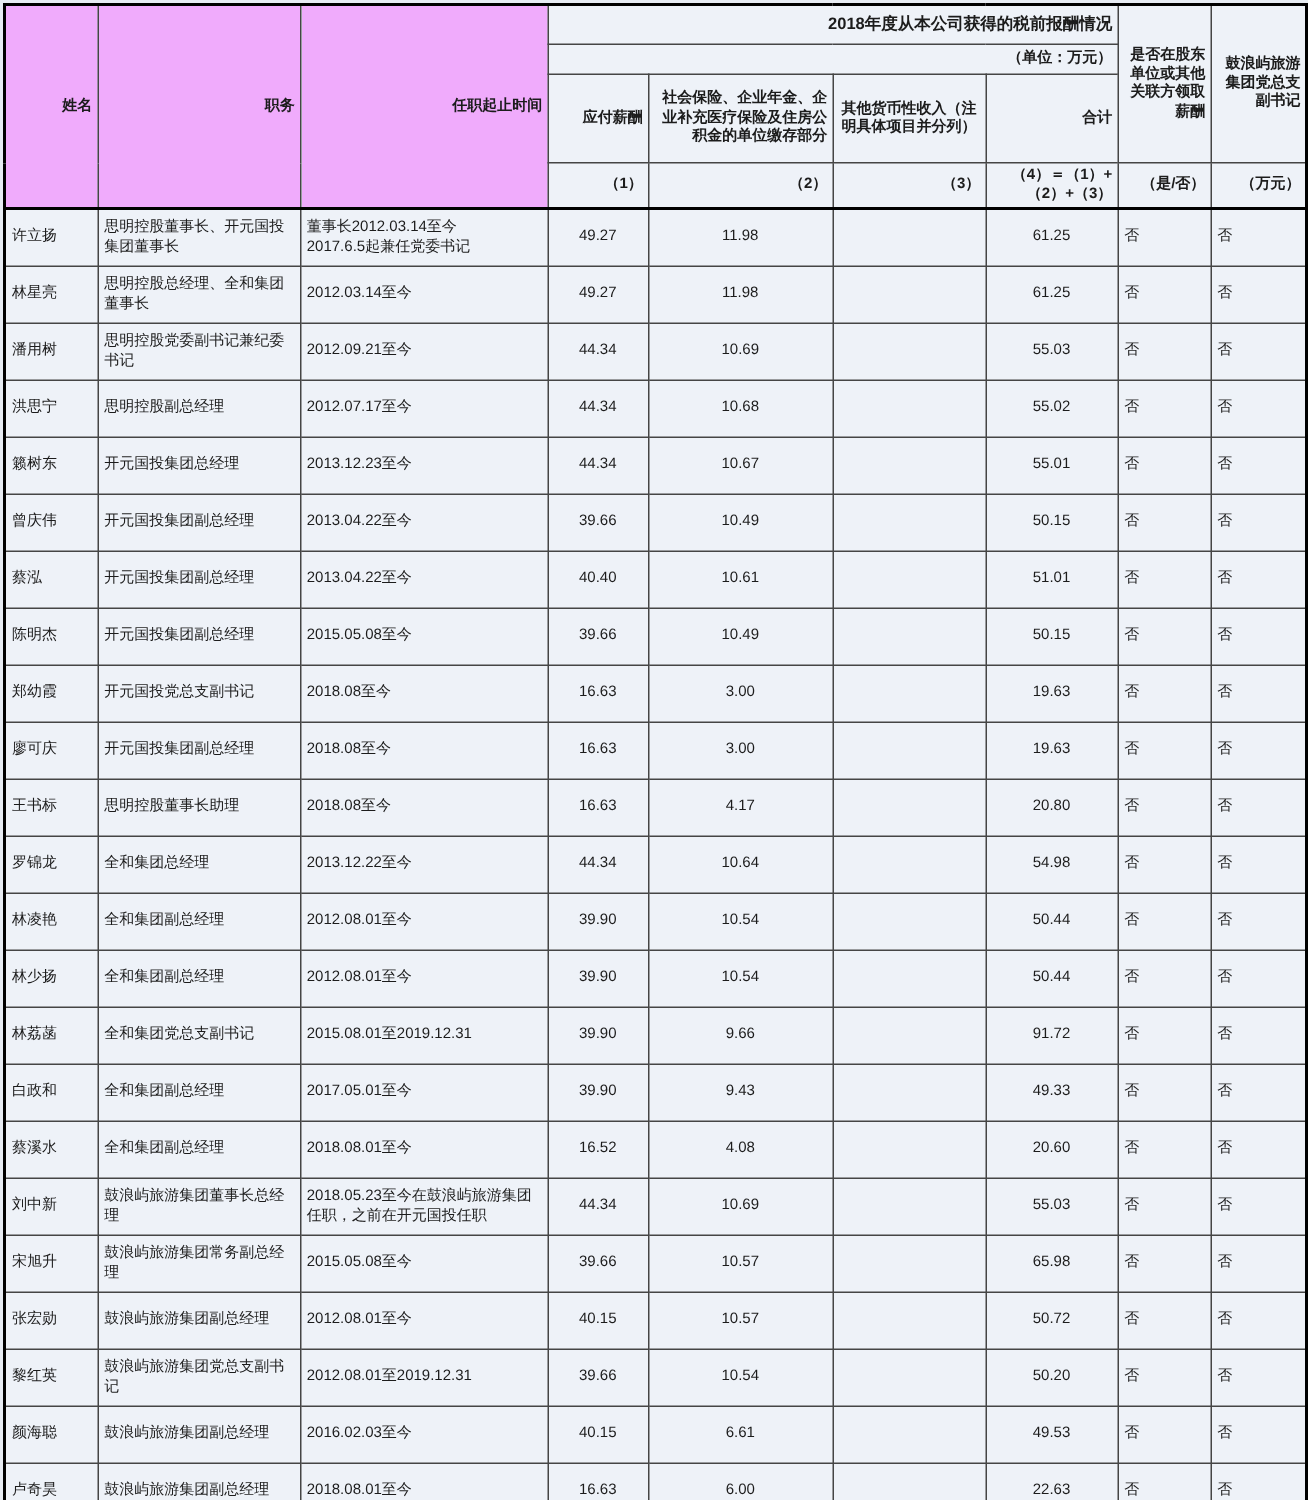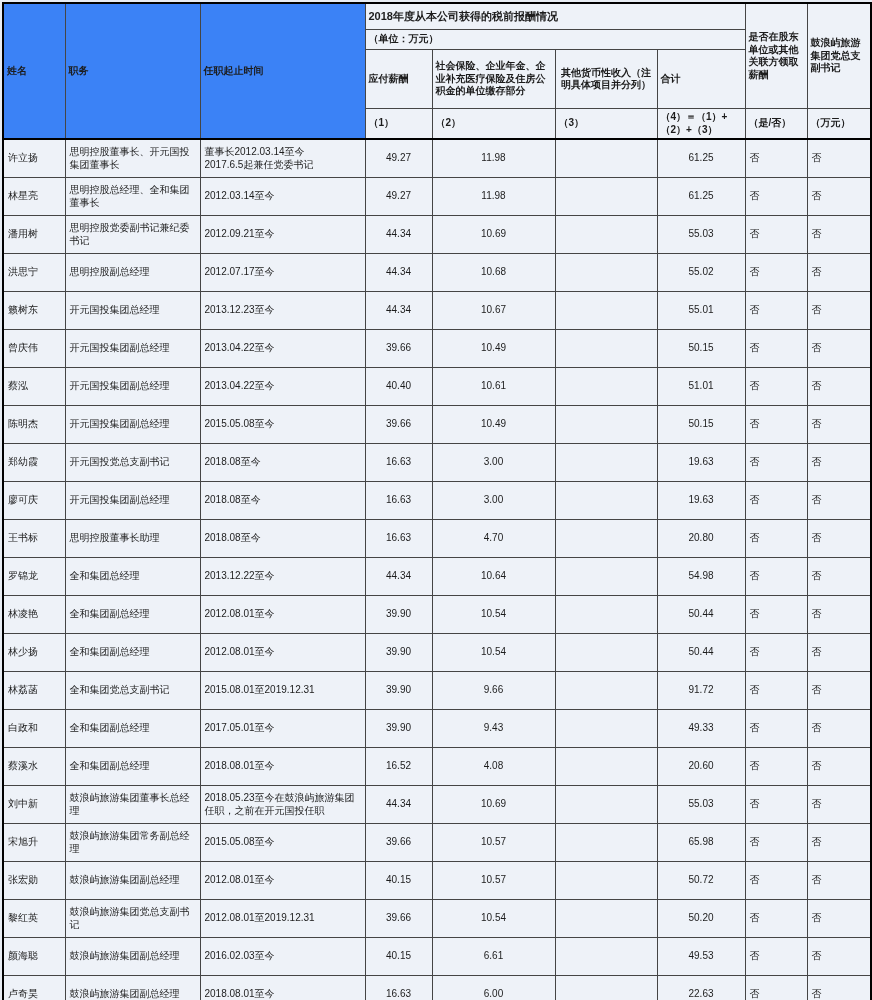--- a/index.html
+++ b/index.html
@@ -24,36 +24,36 @@
   .comp-table th, .comp-table td {
     border: 1px solid #454545;
     font-size: 10px;
     line-height: 1.25;
     vertical-align: middle;
     overflow: hidden;
     word-break: break-all;
   }
   .comp-table thead th {
     font-weight: bold;
-    text-align: left;
+    text-align: right;
     padding: 2px 3px;
   }
   thead tr.title-row th.title-cell { height: 21px; font-size: 11px; }
   thead tr.unit-row th { height: 15px; margin-left: 12px; }
   thead tr.subhead-row th { height: 54px; }
   thead tr.code-row th { height: 22px; }
   .comp-table thead { border-bottom: 2px solid #000; }
   .comp-table tbody td {
     height: 33px;
     padding: 2px 4px;
   }
   td.cell-left { text-align: left; white-space: pre-line; }
   td.cell-num  { text-align: center; }
   td.cell-yn   { text-align: left; padding-left: 7px; }
-  th.col-name, th.col-position, th.col-term { background: #3b82f6; }
+  th.col-name, th.col-position, th.col-term { background: #f0abfc; }
 </style>
 </head>
 <body>
 
 <div class="page">
   <table class="comp-table">
     <colgroup>
       <col style="width:62px">
         <col style="width:135px">
         <col style="width:165px">
@@ -71,21 +71,21 @@
         <th class="col-term" rowspan="4">任职起止时间</th>
         <th class="title-cell" colspan="4">2018年度从本公司获得的税前报酬情况</th>
         <th rowspan="3">是否在股东单位或其他关联方领取薪酬</th>
         <th rowspan="3">鼓浪屿旅游集团党总支副书记</th>
       </tr>
       <tr class="unit-row">
         <th colspan="4">（单位：万元）</th>
       </tr>
       <tr class="subhead-row">
         <th>应付薪酬</th>
-        <th style="text-align:left">社会保险、企业年金、企业补充医疗保险及住房公积金的单位缴存部分</th>
+        <th style="text-align:right">社会保险、企业年金、企业补充医疗保险及住房公积金的单位缴存部分</th>
         <th style="text-align:center">其他货币性收入（注明具体项目并分列）</th>
         <th>合计</th>
       </tr>
       <tr class="code-row">
         <th>（1）</th>
         <th>（2）</th>
         <th>（3）</th>
         <th>（4）＝（1）+（2）+（3）</th>
         <th>（是/否）</th>
         <th>（万元）</th>
@@ -201,21 +201,21 @@
           <td class="cell-num"></td>
           <td class="cell-num">19.63</td>
           <td class="cell-yn">否</td>
           <td class="cell-yn">否</td>
         </tr>
         <tr>
           <td class="cell-left">王书标</td>
           <td class="cell-left">思明控股董事长助理</td>
           <td class="cell-left">2018.08至今</td>
           <td class="cell-num">16.63</td>
-          <td class="cell-num">4.70</td>
+          <td class="cell-num">4.17</td>
           <td class="cell-num"></td>
           <td class="cell-num">20.80</td>
           <td class="cell-yn">否</td>
           <td class="cell-yn">否</td>
         </tr>
         <tr>
           <td class="cell-left">罗锦龙</td>
           <td class="cell-left">全和集团总经理</td>
           <td class="cell-left">2013.12.22至今</td>
           <td class="cell-num">44.34</td>

